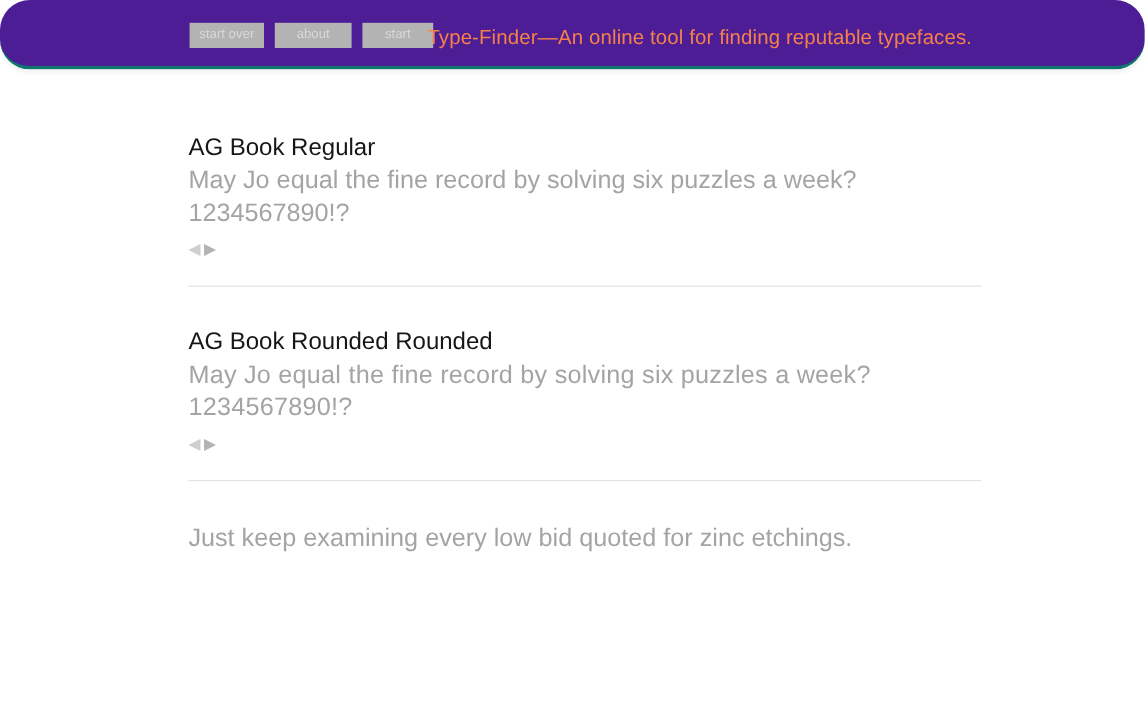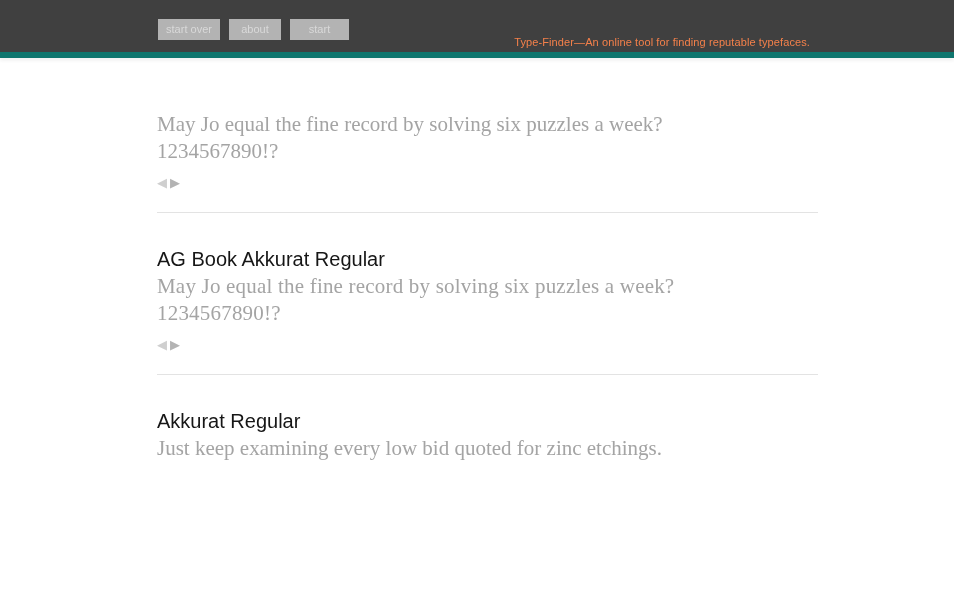--- a/index.html
+++ b/index.html
@@ -8,23 +8,24 @@
     height: 600px;
     overflow: hidden;
     background: #ffffff;
     font-family: "Liberation Sans", sans-serif;
   }
   
   .header {
     position: relative;
     width: 100%;
     height: 58px;
-    background: #404040;
-    border-bottom: 6px solid #0f766e;
+    background: #4c1d95;
+    border-bottom: 3px solid #0f766e;
     box-shadow: 0 3px 3px rgba(0,0,0,0.05);
+    border-radius: 25px;
   }
   .nav-buttons {
     position: absolute;
     left: 158px;
     top: 19px;
     display: flex;
   }
   .nav-btn {
     display: inline-block;
     height: 21px;
@@ -32,27 +33,27 @@
     color: #d9d9d9;
     border: none;
     font-family: "Liberation Sans", sans-serif;
     font-size: 11px;
     line-height: 21px;
     text-align: center;
     cursor: pointer;
     padding: 0;
   }
   .nav-btn.btn-start-over { width: 62px; margin-right: 9px; }
-  .nav-btn.btn-about      { width: 52px; margin-right: 9px; }
+  .nav-btn.btn-about      { width: 64px; margin-right: 9px; }
   .nav-btn.btn-filter     { width: 59px; }
   .tagline {
     position: absolute;
-    top: 36px;
+    top: 22px;
     right: 144px;
-    font-size: 11px;
+    font-size: 17px;
     color: #f5804a;
     letter-spacing: 0.1px;
   }
   
   .content {
     margin-left: 157px;
     width: 661px;
   }
   .page-title {
     margin-top: 39px;
@@ -73,21 +74,20 @@
     font-size: 20px;
     line-height: 24px;
     font-weight: normal;
     color: #161616;
     margin-bottom: 2px;
   }
   .typeface-sample {
     font-size: 21px;
     line-height: 27px;
     color: #a4a4a4;
-    font-family: Liberation Serif, serif;
   }
   .sample-line { min-height: 0; }
   .style-arrows {
     margin-top: 10px;
     display: flex;
     align-items: center;
     height: 15px;
   }
   .arrow {
     font-size: 13px;
@@ -114,44 +114,44 @@
     <button class="nav-btn btn-filter">start</button>
   </div>
   <div class="tagline">Type-Finder—An online tool for finding reputable typefaces.</div>
 </div>
 
 <div class="content">
 
   <div class="typeface-list">
 
     <div class="typeface-entry">
+      <h2 class="typeface-name">AG Book Regular</h2>
       <div class="typeface-sample">
         <div class="sample-line">May Jo equal the fine record by solving six puzzles a week?</div>
         <div class="sample-line">1234567890!?</div>
       </div>
       <div class="style-arrows">
         <button class="arrow arrow-prev">◀</button>
         <button class="arrow arrow-next">▶</button>
       </div>
     </div>
 
     <div class="typeface-entry entry-rounded">
-      <h2 class="typeface-name">AG Book Akkurat Regular</h2>
+      <h2 class="typeface-name">AG Book Rounded Rounded</h2>
       <div class="typeface-sample">
         <div class="sample-line">May Jo equal the fine record by solving six puzzles a week?</div>
         <div class="sample-line">1234567890!?</div>
       </div>
       <div class="style-arrows">
         <button class="arrow arrow-prev">◀</button>
         <button class="arrow arrow-next">▶</button>
       </div>
     </div>
 
     <div class="typeface-entry">
-      <h2 class="typeface-name">Akkurat Regular</h2>
       <div class="typeface-sample">
         <div class="sample-line">Just keep examining every low bid quoted for zinc etchings.</div>
         <div class="sample-line"></div>
       </div>
 
     </div>
 
   </div>
 </div>
 

